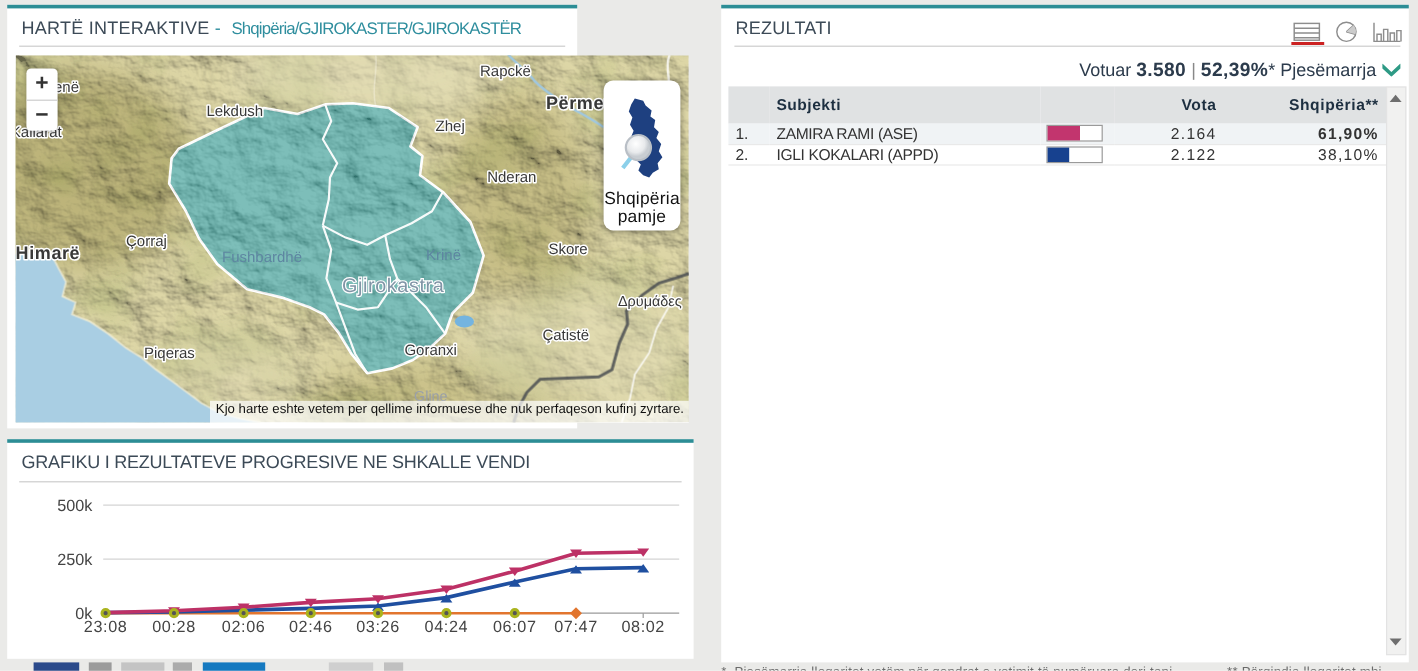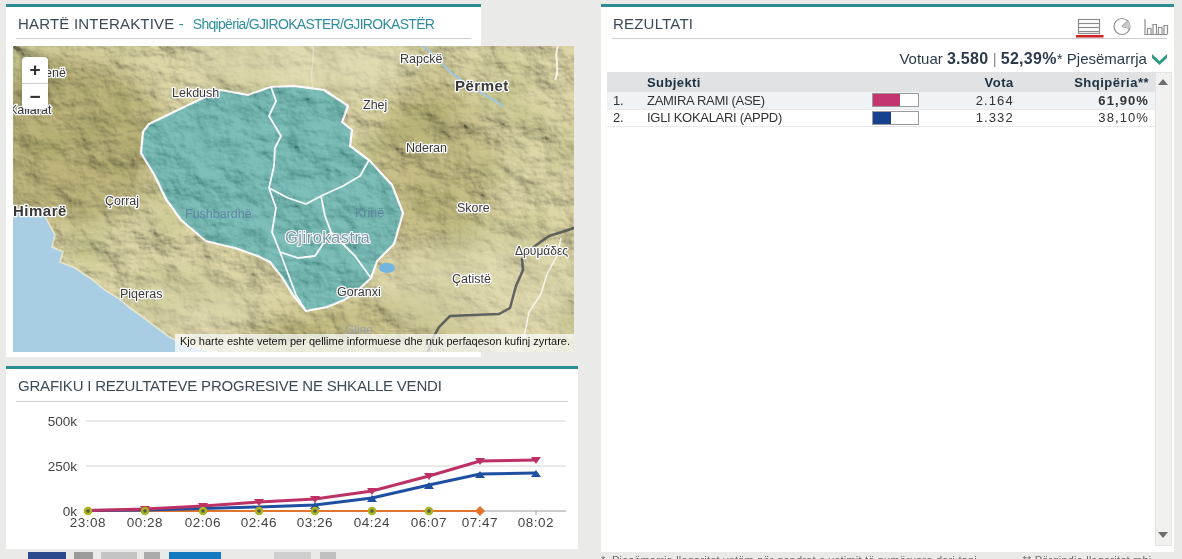--- a/index.html
+++ b/index.html
@@ -17,21 +17,21 @@
 .ovbox .cap { font-size:14.5px; color:#111; line-height:15px; margin-top:4px; letter-spacing:0.2px; }
 .attr1 { position:absolute; right:0; top:271px; background:rgba(255,255,255,0.72); font-size:11px; color:#333; padding:1px 4px 2px 5px; z-index:21; white-space:nowrap; }
 .attr1 a { color:#0078a8; text-decoration:none; }
 .attr2 { position:absolute; right:0; top:288px; background:rgba(255,255,255,0.72); font-size:11px; color:#111; padding:1px 4px 12px 5px; z-index:21; white-space:nowrap; }
 
 #resPanel { left:601px; top:4px; width:573px; height:548px; }
 .icons { position:absolute; top:10px; right:3px; }
 .votline { position:absolute; top:43px; right:6px; font-size:15px; color:#2c3b4c; }
 .votline b { font-size:16px; letter-spacing:0.3px; }
 table.res { position:absolute; left:6px; top:65px; width:548px; border-collapse:collapse; font-size:13px; color:#333; table-layout:fixed; }
-table.res th { background:#e0e2e3; color:#1d2f40; font-weight:bold; text-align:left; padding:0 6px; height:20px; letter-spacing:0.4px; }
+table.res th { background:#e0e2e3; color:#1d2f40; font-weight:bold; text-align:left; padding:0 6px; height:31px; letter-spacing:0.4px; }
 table.res td { padding:0 6px; height:17px; border-bottom:1px solid #e9e9e9; letter-spacing:-0.3px; }
 table.res td.num { letter-spacing:1.1px; }
 table.res th.num { letter-spacing:0.5px; }
 table.res .num { text-align:right; }
 .bar { width:47px; height:14px; border:1px solid #9a9a9a; background:#fff; margin-left:5px; }
 .bar i { display:block; height:100%; }
 .sbar { position:absolute; right:2px; top:65px; width:17px; bottom:6px; background:#f1f1f0; border:1px solid #e3e3e3; }
 .sbar .up, .sbar .dn { position:absolute; width:0; height:0; }
 .sbar .up { top:6px; border-left:5px solid transparent; border-right:5px solid transparent; border-bottom:6px solid #6e6e6e; left:2px; }
 .sbar .dn { bottom:7px; border-left:5px solid transparent; border-right:5px solid transparent; border-top:6px solid #6e6e6e; left:2px; }
@@ -133,20 +133,28 @@
       </g>
       <text x="272" y="197" font-family="Liberation Sans, sans-serif" font-size="16.5" fill="#8095a6" stroke="#ffffff" stroke-width="2" paint-order="stroke" letter-spacing="0.5">Gjirokastra</text>
       <text x="332" y="288" font-family="Liberation Sans, sans-serif" font-size="12" fill="#9aa0a8">Gline</text>
     </svg>
     
     <div class="zctl">
         <div class="zb">+</div>
         <div class="zb">−</div>
       </div>
     
+    <div class="ovbox">
+      <svg width="46" height="70" viewBox="0 0 46 70" style="margin-top:13px">
+        <path d="M17,2 L24,4 L26,8 L31,12 L30,17 L34,20 L33,26 L37,30 L35,35 L39,40 L37,46 L40,51 L36,56 L37,61 L32,64 L29,68 L24,66 L20,62 L22,57 L17,52 L20,48 L15,43 L18,39 L14,34 L16,29 L13,24 L15,18 L12,13 L14,7 Z" fill="#1e4080"></path>
+        <line x1="14" y1="51" x2="7" y2="60" stroke="#8cd0ea" stroke-width="3.5"></line>
+        <circle cx="20" cy="43" r="10.5" fill="url(#lens)" stroke="#b9bfc6" stroke-width="1.8"></circle>
+      </svg>
+      <div class="cap">Shqipëria<br>pamje</div>
+    </div>
     <div class="attr2">Kjo harte eshte vetem per qellime informuese dhe nuk perfaqeson kufinj zyrtare.</div>
   </div>
 </div>
 
 <div class="panel" id="graphPanel">
   <div class="ptitle" style="letter-spacing:-0.2px;">GRAFIKU I REZULTATEVE PROGRESIVE NE SHKALLE VENDI</div>
   <div class="sep" style="top:32px;"></div>
   <svg width="572" height="158" viewBox="0 0 572 158" style="position:absolute; left:0; top:36px;">
     <g font-family="Liberation Sans, sans-serif" font-size="13.5" fill="#444">
       <text x="71" y="21" text-anchor="end">500k</text>
@@ -265,21 +273,21 @@
           <td class="num" style="padding-right:6px;font-weight:bold;">61,90%</td>
         </tr>
     <tr>
           <td>2.</td>
           <td>IGLI KOKALARI (APPD)</td>
           <td style="padding:0;">
             <div class="bar">
               <i style="width:40%; background:#17418f;"></i>
             </div>
           </td>
-          <td class="num">1.332</td>
+          <td class="num">2.122</td>
           <td class="num" style="padding-right:6px;">38,10%</td>
         </tr>
   </tbody>
     </table>
   <div class="sbar">
       <div class="up"></div>
       <div class="dn"></div>
     </div>
 </div>
 

